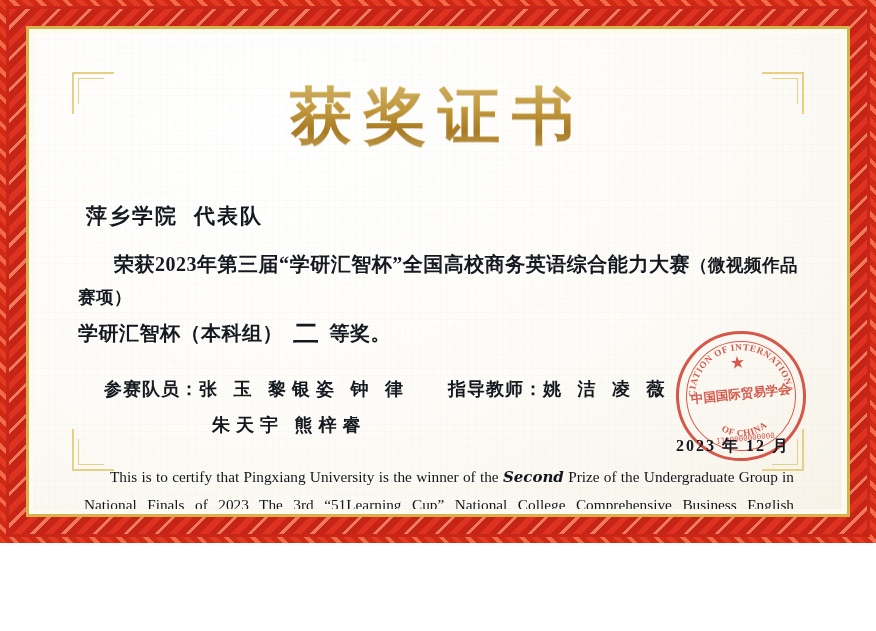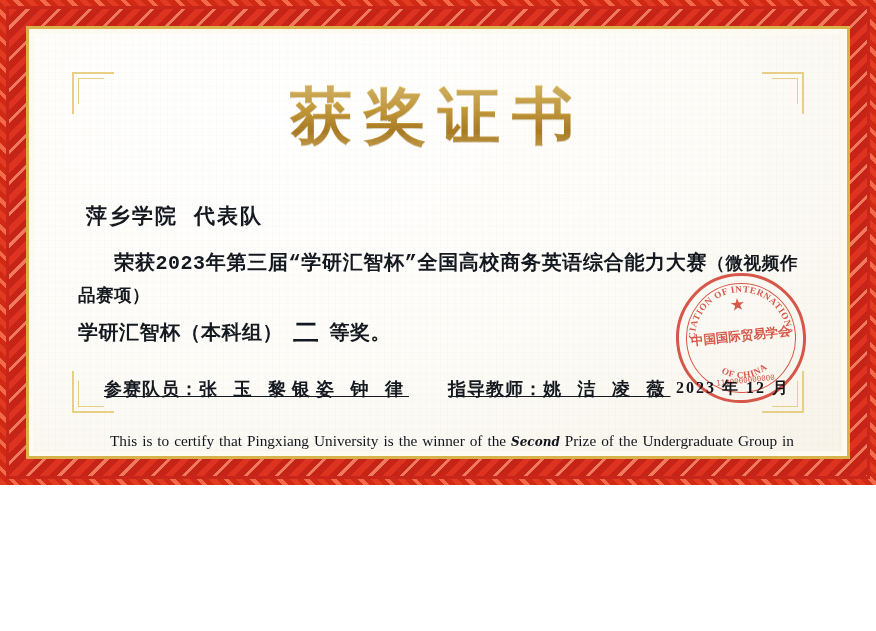--- a/index.html
+++ b/index.html
@@ -11,21 +11,21 @@
     width: 876px;
     height: 631px;
     overflow: hidden;
     font-family: "Liberation Serif", serif;
   }
 
   
   .certificate {
     position: relative;
     width: 876px;
-    height: 485px;
+    height: 543px;
     box-sizing: border-box;
     background:
       repeating-linear-gradient(45deg,
         #e33a22 0px, #e33a22 5px,
         #d12a14 5px, #d12a14 10px,
         #f26a4a 10px, #f26a4a 14px,
         #d12a14 14px, #d12a14 19px);
     padding: 0;
   }
   
@@ -128,21 +128,20 @@
   .recipient .team {
     margin-left: 16px;
   }
   .award-line {
     margin-top: 18px;
     font-size: 20px;
     font-weight: bold;
     line-height: 1.62;
     letter-spacing: 0.5px;
     text-align: justify;
-    font-family: Liberation Mono, monospace;
   }
   .award-line .indent { display: inline-block; width: 36px; }
   .award-line .small { font-size: 17.5px; }
   .prize-rank {
     display: inline-block;
     font-size: 26px;
     font-weight: bold;
     padding: 0 10px;
     vertical-align: -2px;
   }
@@ -150,21 +149,20 @@
   .members {
     margin-top: 22px;
     font-size: 18px;
     font-weight: bold;
     letter-spacing: 1px;
     padding-left: 26px;
   }
   .members .row {
     display: flex;
     align-items: flex-start;
-    text-decoration: underline;
   }
   .members .label { white-space: nowrap; }
   .members .names { letter-spacing: 6px; }
   .members .teachers { margin-left: 39px; white-space: nowrap; }
   .members .teachers .names2 { letter-spacing: 6px; }
   .members .row2 { margin-top: 12px; padding-left: 108px; letter-spacing: 6px; }
 
   
   .english {
     margin-top: 26px;
@@ -174,21 +172,21 @@
     text-align: justify;
     color: #12161c;
     padding-left: 6px;
     padding-right: 4px;
   }
   .english .b { font-weight: normal; }
   .english .script {
     font-family: "DejaVu Serif", serif;
     font-style: italic;
     font-weight: bold;
-    font-size: 12px;
+    font-size: 15px;
   }
   .english .first-indent { display: inline-block; width: 26px; }
 
   
   .seal {
     position: absolute;
     right: 36px;
     bottom: 48px;
     width: 124px;
     height: 124px;
@@ -306,20 +304,21 @@
       </div>
 
       <div class="members">
         <div class="row">
           <span class="label">参赛队员：</span>
           <span class="names">张 玉  黎银姿  钟 律</span>
           <span class="teachers">
             <span>指导教师：</span><span class="names2">姚 洁 凌 薇</span>
           </span>
         </div>
+        <div class="row2">朱天宇  熊梓睿</div>
       </div>
 
       <div class="english">
         <span class="first-indent"></span><span>This is to certify that </span><span class="b">Pingxiang University</span><span> is the winner of the </span><span class="script">Second</span><span> Prize of the Undergraduate Group in National Finals of 2023 The 3rd “51Learning Cup” National College Comprehensive Business English Competence Contest. The team members of the winner are Zhang Yu, Li Yinzi, Zhong Lv, Zhu Tianyu, Xiong Zirui and coached by Yao Jie, Ling Wei.</span>
       </div>
 
     </div>
 
     <div class="seal">
       <svg class="seal-arc" viewBox="0 0 124 124">

